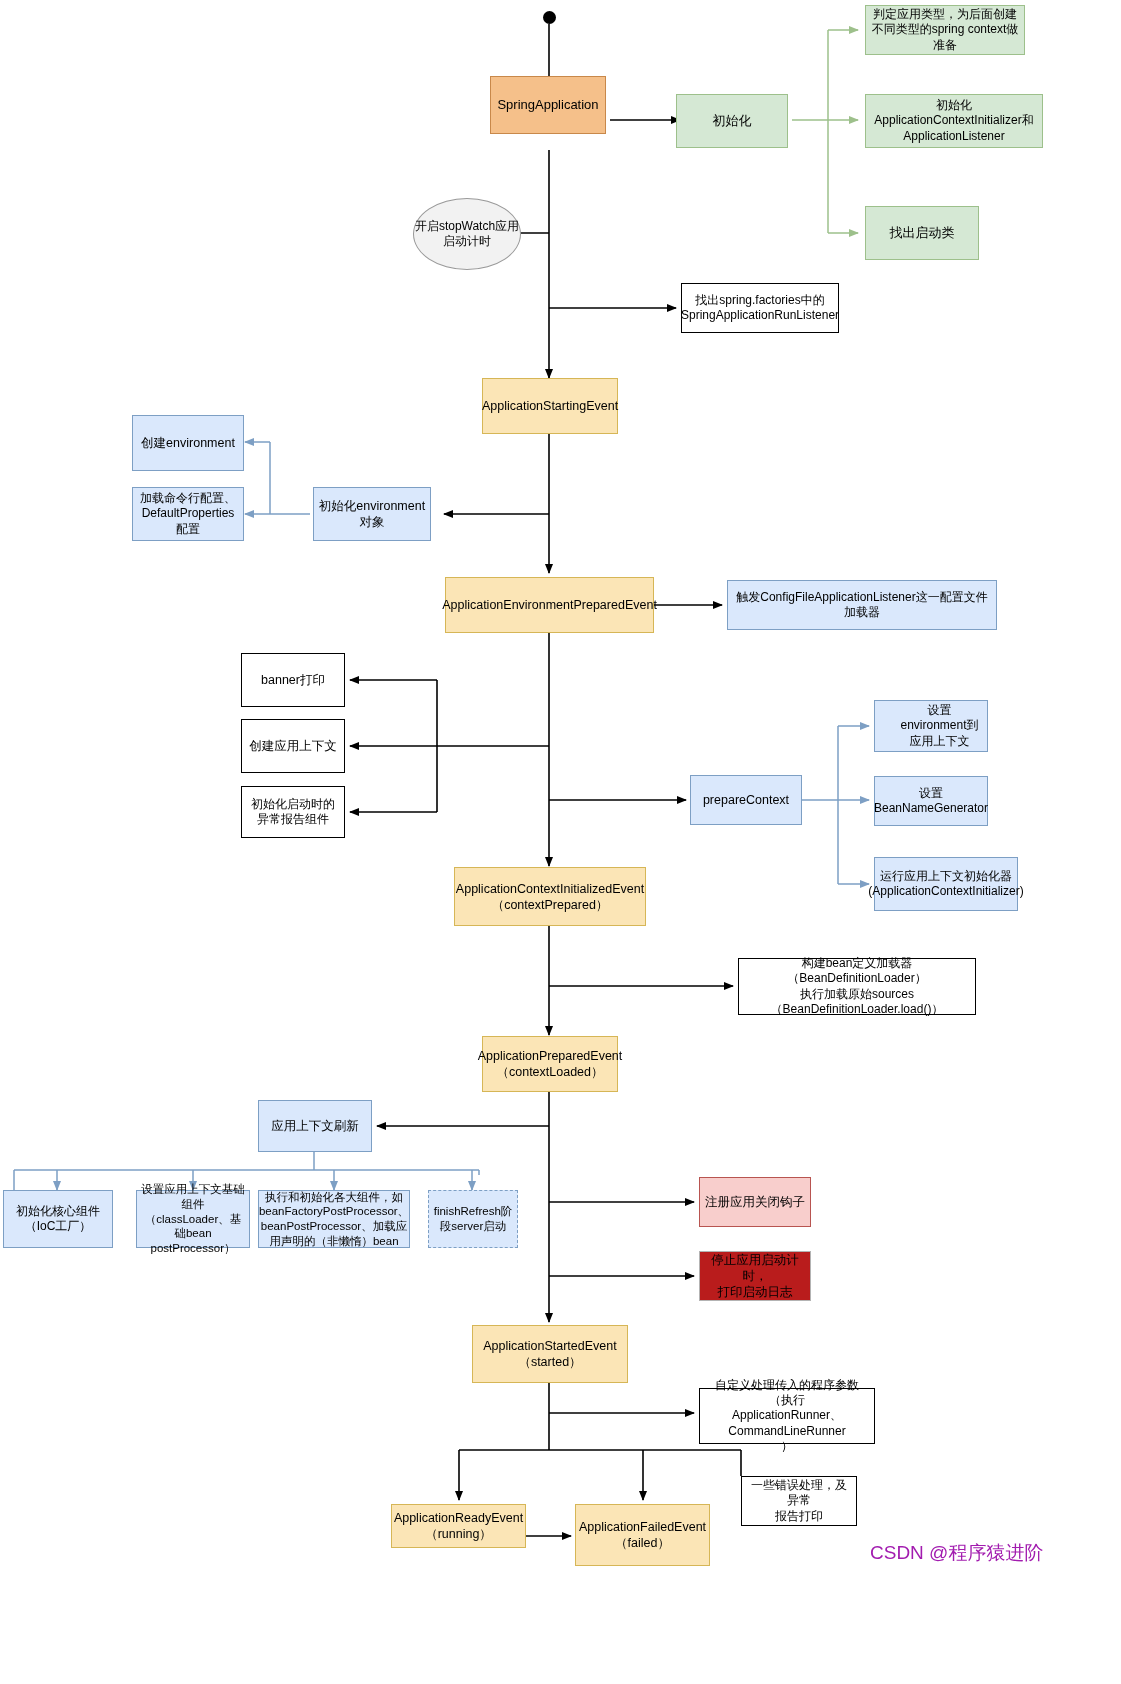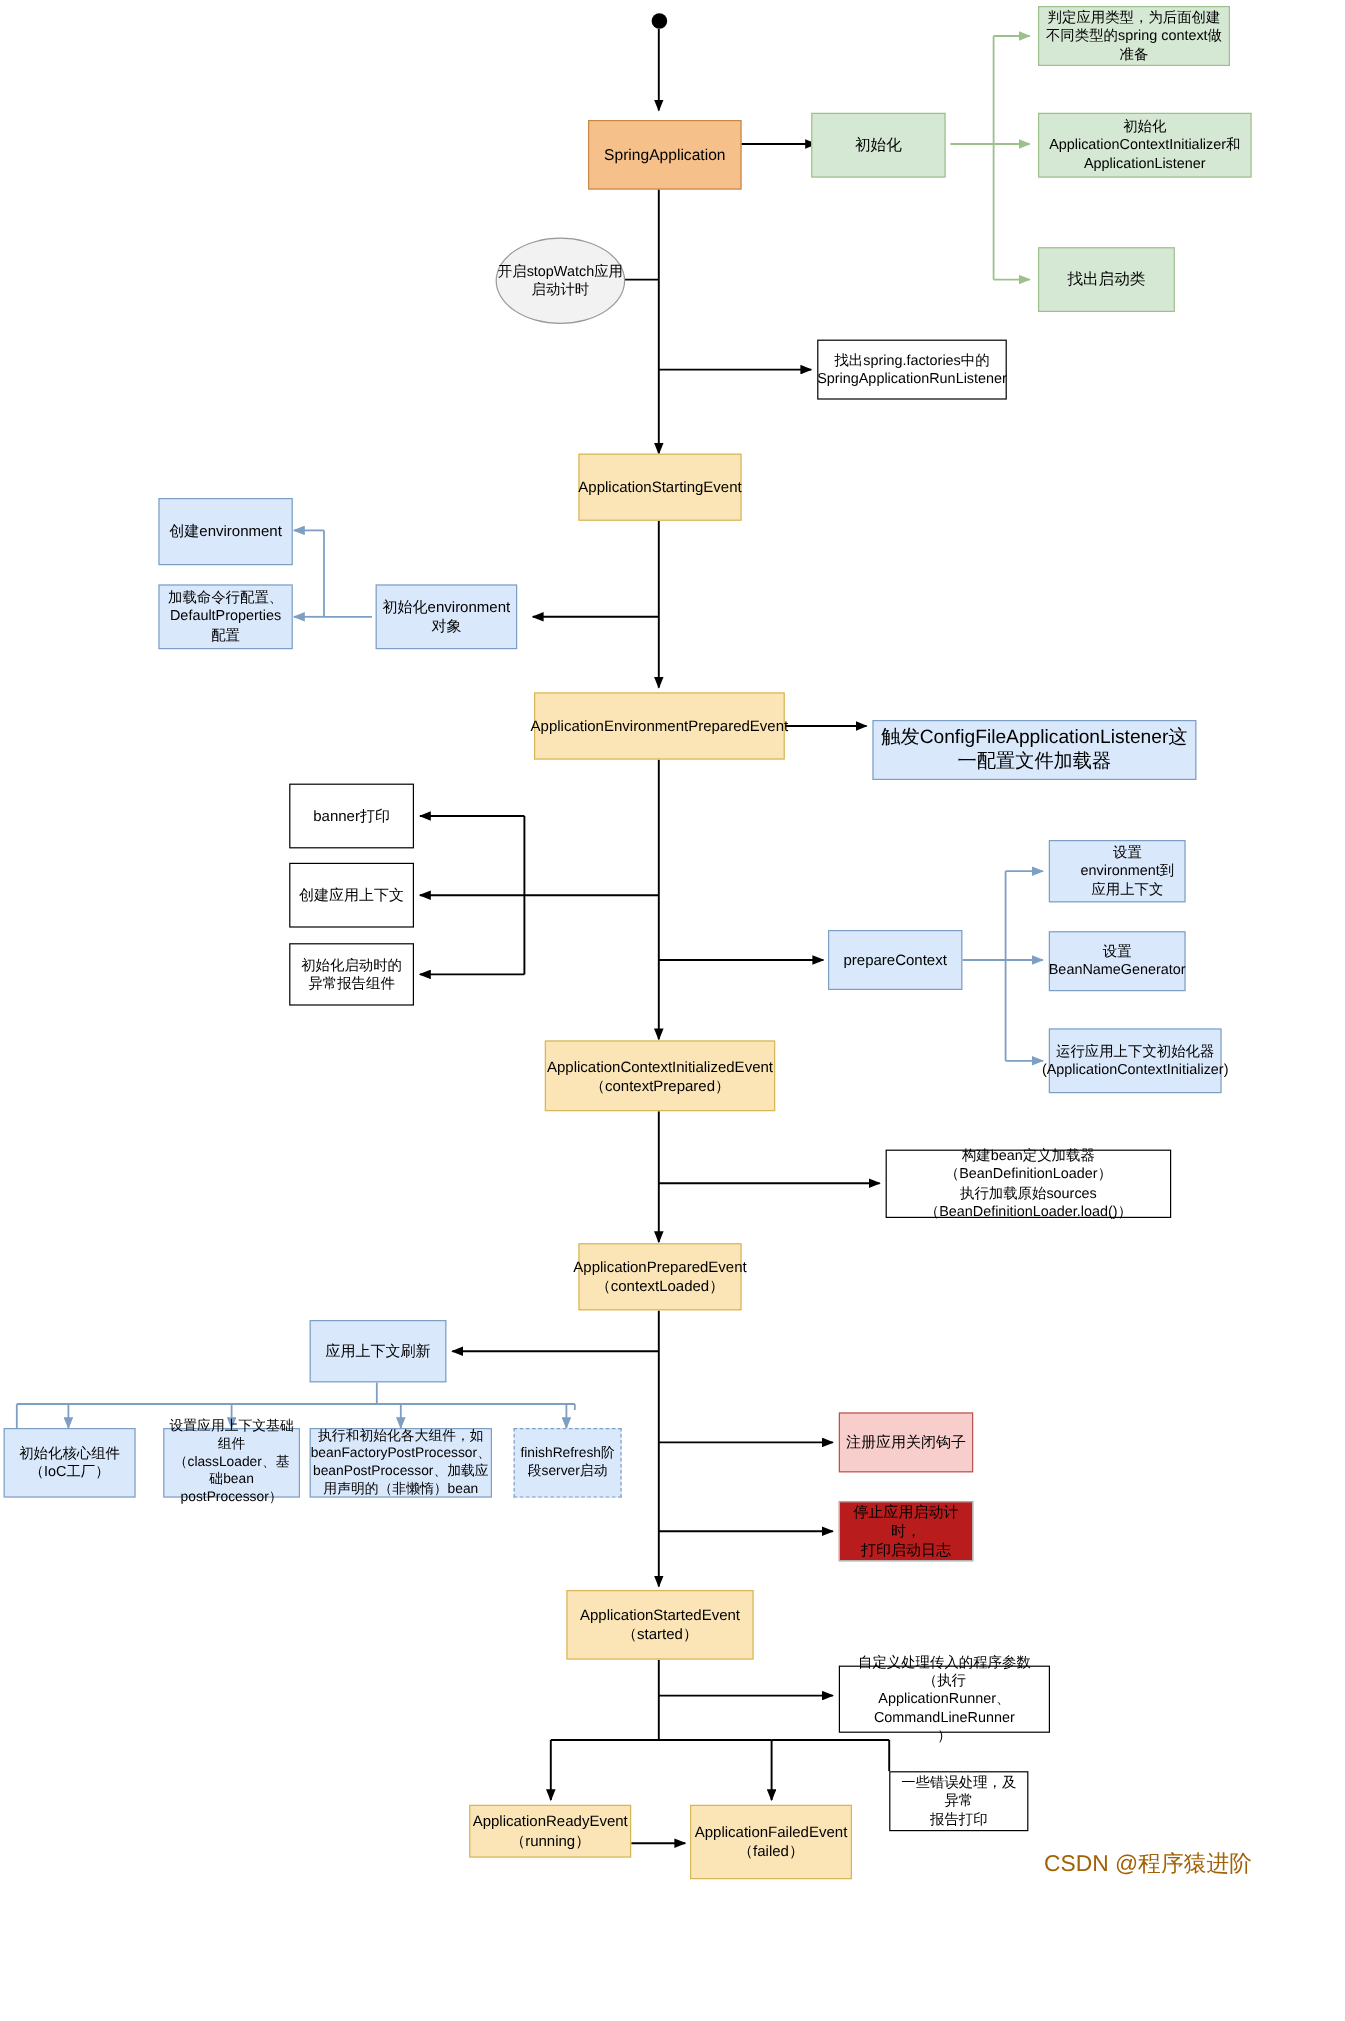--- a/index.html
+++ b/index.html
@@ -11,21 +11,21 @@
   .n-yellow{background:#fbe5b6;border:1px solid #d6b656;font-size:13px;}
   .n-blue{background:#dae8fc;border:1px solid #7d9fc4;font-size:13px;}
   .n-white{background:#ffffff;border:1px solid #000000;font-size:13px;}
   .n-pink{background:#f8cecc;border:1px solid #b85450;font-size:13px;}
   .n-graybox{background:#b91c1c;border:1px solid #b3b3b3;font-size:12.5px;}
   .n-dashed{background:#dae8fc;border:1px dashed #7d9fc4;font-size:13px;}
   .ellipse{position:absolute;box-sizing:border-box;display:flex;align-items:center;justify-content:center;text-align:center;
            background:#f2f2f2;border:1px solid #999;border-radius:50%;font-size:13px;line-height:1.28;margin-left:45px;}
   .start-dot{position:absolute;width:13px;height:13px;border-radius:50%;background:#000;}
   svg.edges{position:absolute;left:0;top:0;width:1121px;height:1684px;pointer-events:none;}
-  .wm{position:absolute;font-size:19px;color:#a16207;font-family:"Liberation Sans",sans-serif;}
+  .wm{position:absolute;font-size:19px;color:#a21caf;font-family:"Liberation Sans",sans-serif;}
 </style>
 </head>
 <body>
 
 <div id="canvas">
 
   <svg class="edges" viewBox="0 0 1121 1684">
     <defs>
       <marker id="ar-b" markerWidth="10" markerHeight="8" refX="9" refY="4" orient="auto" markerUnits="userSpaceOnUse">
         <path d="M0,0 L10,4 L0,8 z" fill="#000"></path>
@@ -121,41 +121,41 @@
       <path d="M193,1170 L193,1190" marker-end="url(#ar-bl)"></path>
       <path d="M334,1170 L334,1190" marker-end="url(#ar-bl)"></path>
       <path d="M472,1170 L472,1190" marker-end="url(#ar-bl)"></path>
       <path d="M14,1170 L14,1190"></path>
       <path d="M479,1170 L479,1175"></path>
     </g>
   </svg>
 
   <div class="start-dot" style="left:543px;top:11px;"></div>
 
-  <div class="node n-orange" style="left:490px;top:100px;width:128px;height:58px;">SpringApplication</div>
+  <div class="node n-orange" style="left:490px;top:76px;width:116px;height:58px;">SpringApplication</div>
 
   <div class="node n-green" style="left:676px;top:94px;width:112px;height:54px;">初始化</div>
 
   <div class="node n-green" style="left:865px;top:5px;width:160px;height:50px;font-size:12px;">判定应用类型，为后面创建不同类型的spring context做准备</div>
   <div class="node n-green" style="left:865px;top:94px;width:178px;height:54px;font-size:12px;">初始化ApplicationContextInitializer和ApplicationListener</div>
   <div class="node n-green" style="left:865px;top:206px;width:114px;height:54px;">找出启动类</div>
 
   <div class="ellipse" style="left:368px;top:198px;width:108px;height:72px;font-size:12px;">开启stopWatch应用启动计时</div>
 
   <div class="node n-white" style="left:681px;top:283px;width:158px;height:50px;font-size:12px;">找出spring.factories中的SpringApplicationRunListener</div>
 
   <div class="node n-yellow" style="left:482px;top:378px;width:136px;height:56px;font-size:12.5px;">ApplicationStartingEvent</div>
 
   <div class="node n-blue" style="left:132px;top:415px;width:112px;height:56px;font-size:12.5px;">创建environment</div>
   <div class="node n-blue" style="left:132px;top:487px;width:112px;height:54px;font-size:12px;">加载命令行配置、DefaultProperties配置</div>
   <div class="node n-blue" style="left:313px;top:487px;width:118px;height:54px;font-size:12.5px;">初始化environment对象</div>
 
   <div class="node n-yellow" style="left:445px;top:577px;width:209px;height:56px;font-size:12.5px;">ApplicationEnvironmentPreparedEvent</div>
 
-  <div class="node n-blue" style="left:727px;top:580px;width:270px;height:50px;font-size:16px;margin-top:20px;">触发ConfigFileApplicationListener这一配置文件加载器</div>
+  <div class="node n-blue" style="left:727px;top:580px;width:270px;height:50px;font-size:12px;">触发ConfigFileApplicationListener这一配置文件加载器</div>
 
   <div class="node n-white" style="left:241px;top:653px;width:104px;height:54px;font-size:12.5px;">banner打印</div>
   <div class="node n-white" style="left:241px;top:719px;width:104px;height:54px;font-size:12.5px;">创建应用上下文</div>
   <div class="node n-white" style="left:241px;top:786px;width:104px;height:52px;font-size:12px;">初始化启动时的异常报告组件</div>
 
   <div class="node n-blue" style="left:690px;top:775px;width:112px;height:50px;font-size:12.5px;">prepareContext</div>
 
   <div class="node n-blue" style="left:874px;top:700px;width:114px;height:52px;font-size:12px;padding-left:21px;">设置environment到应用上下文</div>
   <div class="node n-blue" style="left:874px;top:776px;width:114px;height:50px;font-size:12px;">设置BeanNameGenerator</div>
   <div class="node n-blue" style="left:874px;top:857px;width:144px;height:54px;font-size:12px;">运行应用上下文初始化器(ApplicationContextInitializer)</div>

